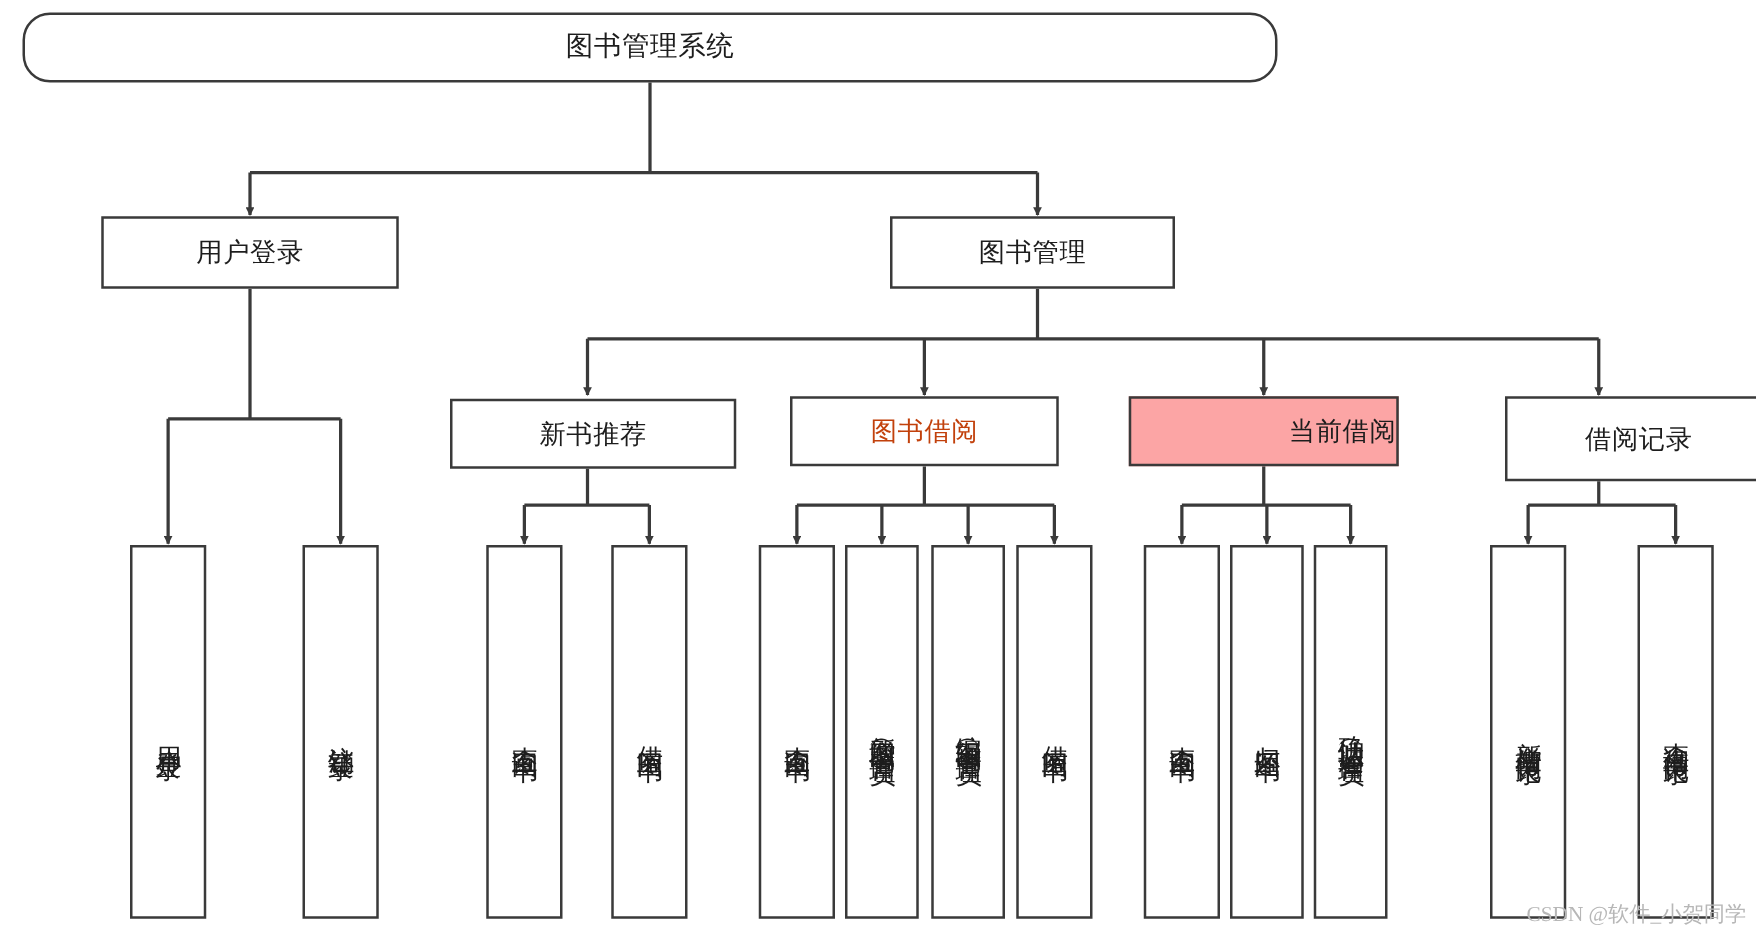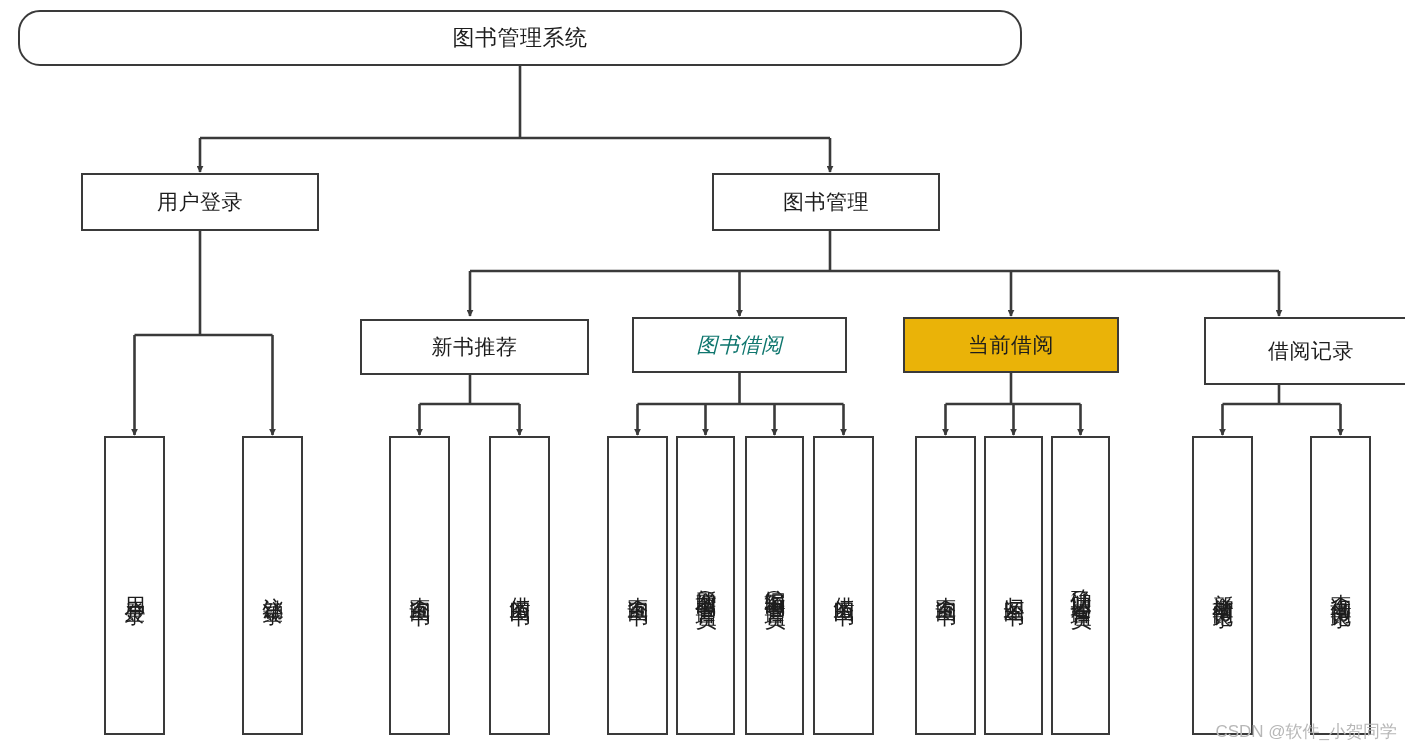--- a/index.html
+++ b/index.html
@@ -54,21 +54,21 @@
     font-size: 22px;
   }
   #watermark {
     position: absolute;
     right: 8px;
     bottom: 4px;
     font-size: 17px;
     color: #b7b7b7;
     white-space: nowrap;
     pointer-events: none;
-    font-family: Liberation Sans, sans-serif;
+    font-family: Liberation Serif, serif;
   }
 </style>
 </head>
 <body>
 
 <div id="stage">
 
   <svg id="wires" viewBox="0 0 1405 747" xmlns="http://www.w3.org/2000/svg">
       <defs>
         <marker id="arrow" viewBox="0 0 10 10" refX="9" refY="5" markerWidth="7" markerHeight="7" orient="auto-start-reverse" markerUnits="userSpaceOnUse">
@@ -117,23 +117,23 @@
       <div class="node horizontal" style="left: 81px; top: 173px; width: 238px; height: 58px; border-color: rgb(58, 58, 58); background: rgb(255, 255, 255);">
         <span class="node-label" style="color: rgb(29, 29, 29);">用户登录</span>
       </div>
       <div class="node horizontal" style="left: 712px; top: 173px; width: 228px; height: 58px; border-color: rgb(58, 58, 58); background: rgb(255, 255, 255);">
         <span class="node-label" style="color: rgb(29, 29, 29);">图书管理</span>
       </div>
       <div class="node horizontal" style="left: 360px; top: 319px; width: 229px; height: 56px; border-color: rgb(58, 58, 58); background: rgb(255, 255, 255);">
         <span class="node-label" style="color: rgb(29, 29, 29);">新书推荐</span>
       </div>
       <div class="node horizontal" style="left: 632px; top: 317px; width: 215px; height: 56px; border-color: rgb(58, 58, 58); background: rgb(255, 255, 255);">
-        <span class="node-label" style="color: #0f766e; font-style: italic;">图书借阅</span>
+        <span class="node-label" style="color: #c2410c;">图书借阅</span>
       </div>
-      <div class="node horizontal" style="left: 903px; top: 317px; width: 216px; height: 56px; border-color: rgb(58, 58, 58); background: #eab308;">
+      <div class="node horizontal" style="left: 903px; top: 317px; width: 216px; height: 56px; border-color: rgb(58, 58, 58); background: #fca5a5; justify-content: flex-end;">
         <span class="node-label" style="color: rgb(29, 29, 29);">当前借阅</span>
       </div>
       <div class="node horizontal" style="left: 1172px; top: 317px; width: 214px; height: 68px; border-color: rgb(58, 58, 58); background: rgb(255, 255, 255); margin-left: 32px;">
         <span class="node-label" style="color: rgb(29, 29, 29);">借阅记录</span>
       </div>
       <div class="node vertical" style="left: 104px; top: 436px; width: 61px; height: 299px; border-color: rgb(58, 58, 58); background: rgb(255, 255, 255);">
         <span class="node-label" style="color: rgb(29, 29, 29);">用户登录</span>
       </div>
       <div class="node vertical" style="left: 242px; top: 436px; width: 61px; height: 299px; border-color: rgb(58, 58, 58); background: rgb(255, 255, 255);">
         <span class="node-label" style="color: rgb(29, 29, 29);">注销登录</span>

